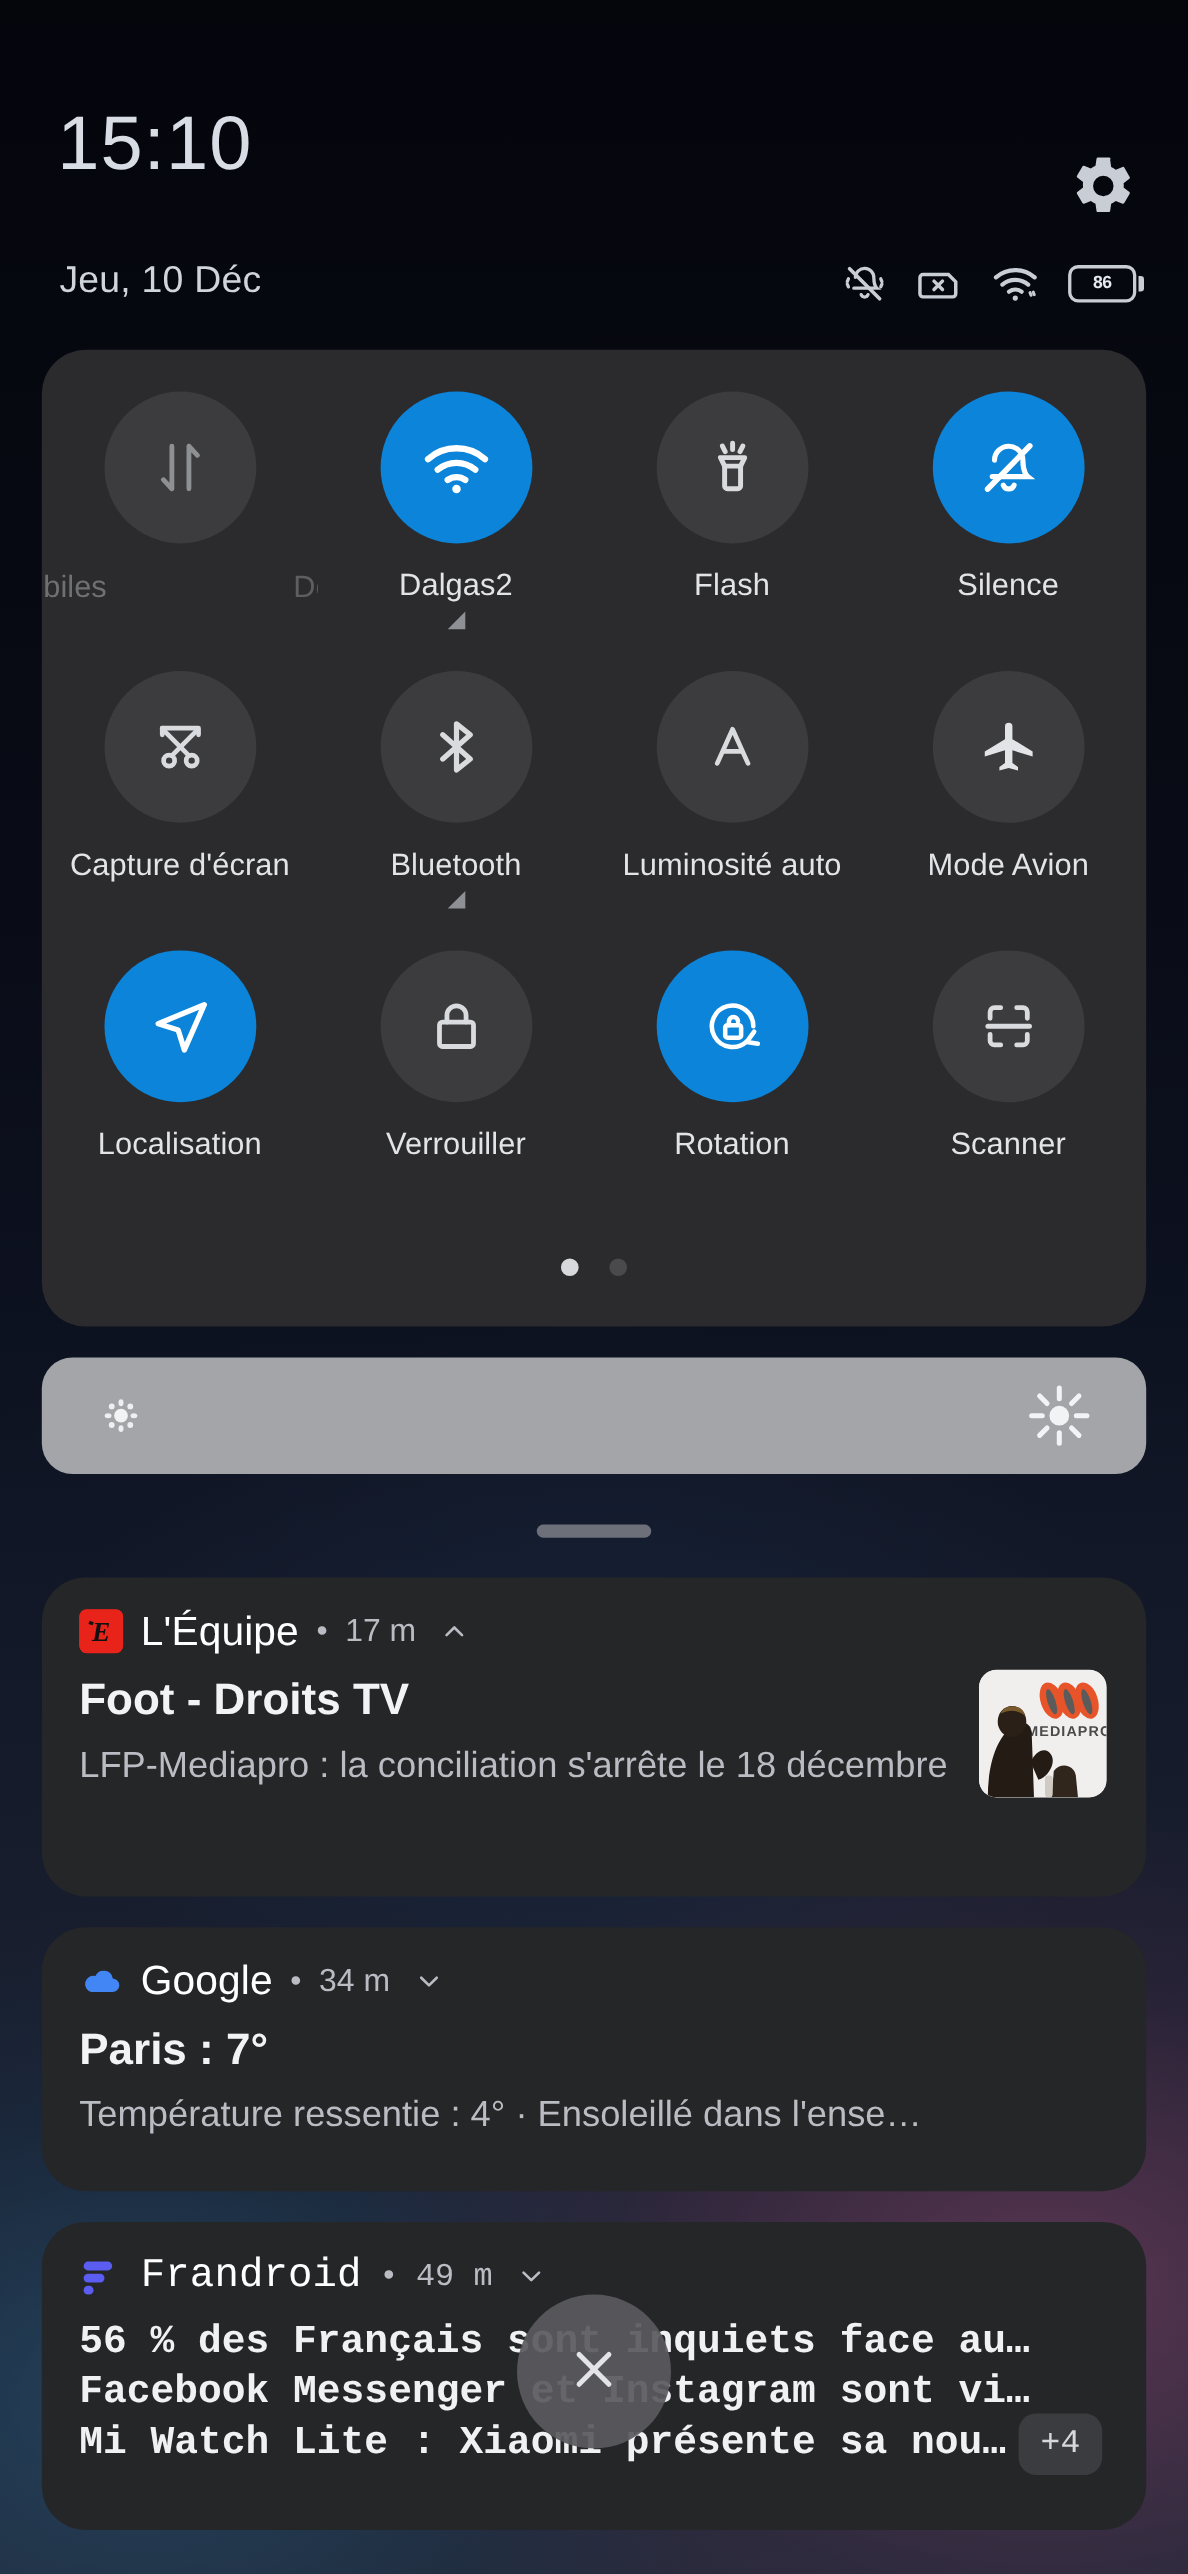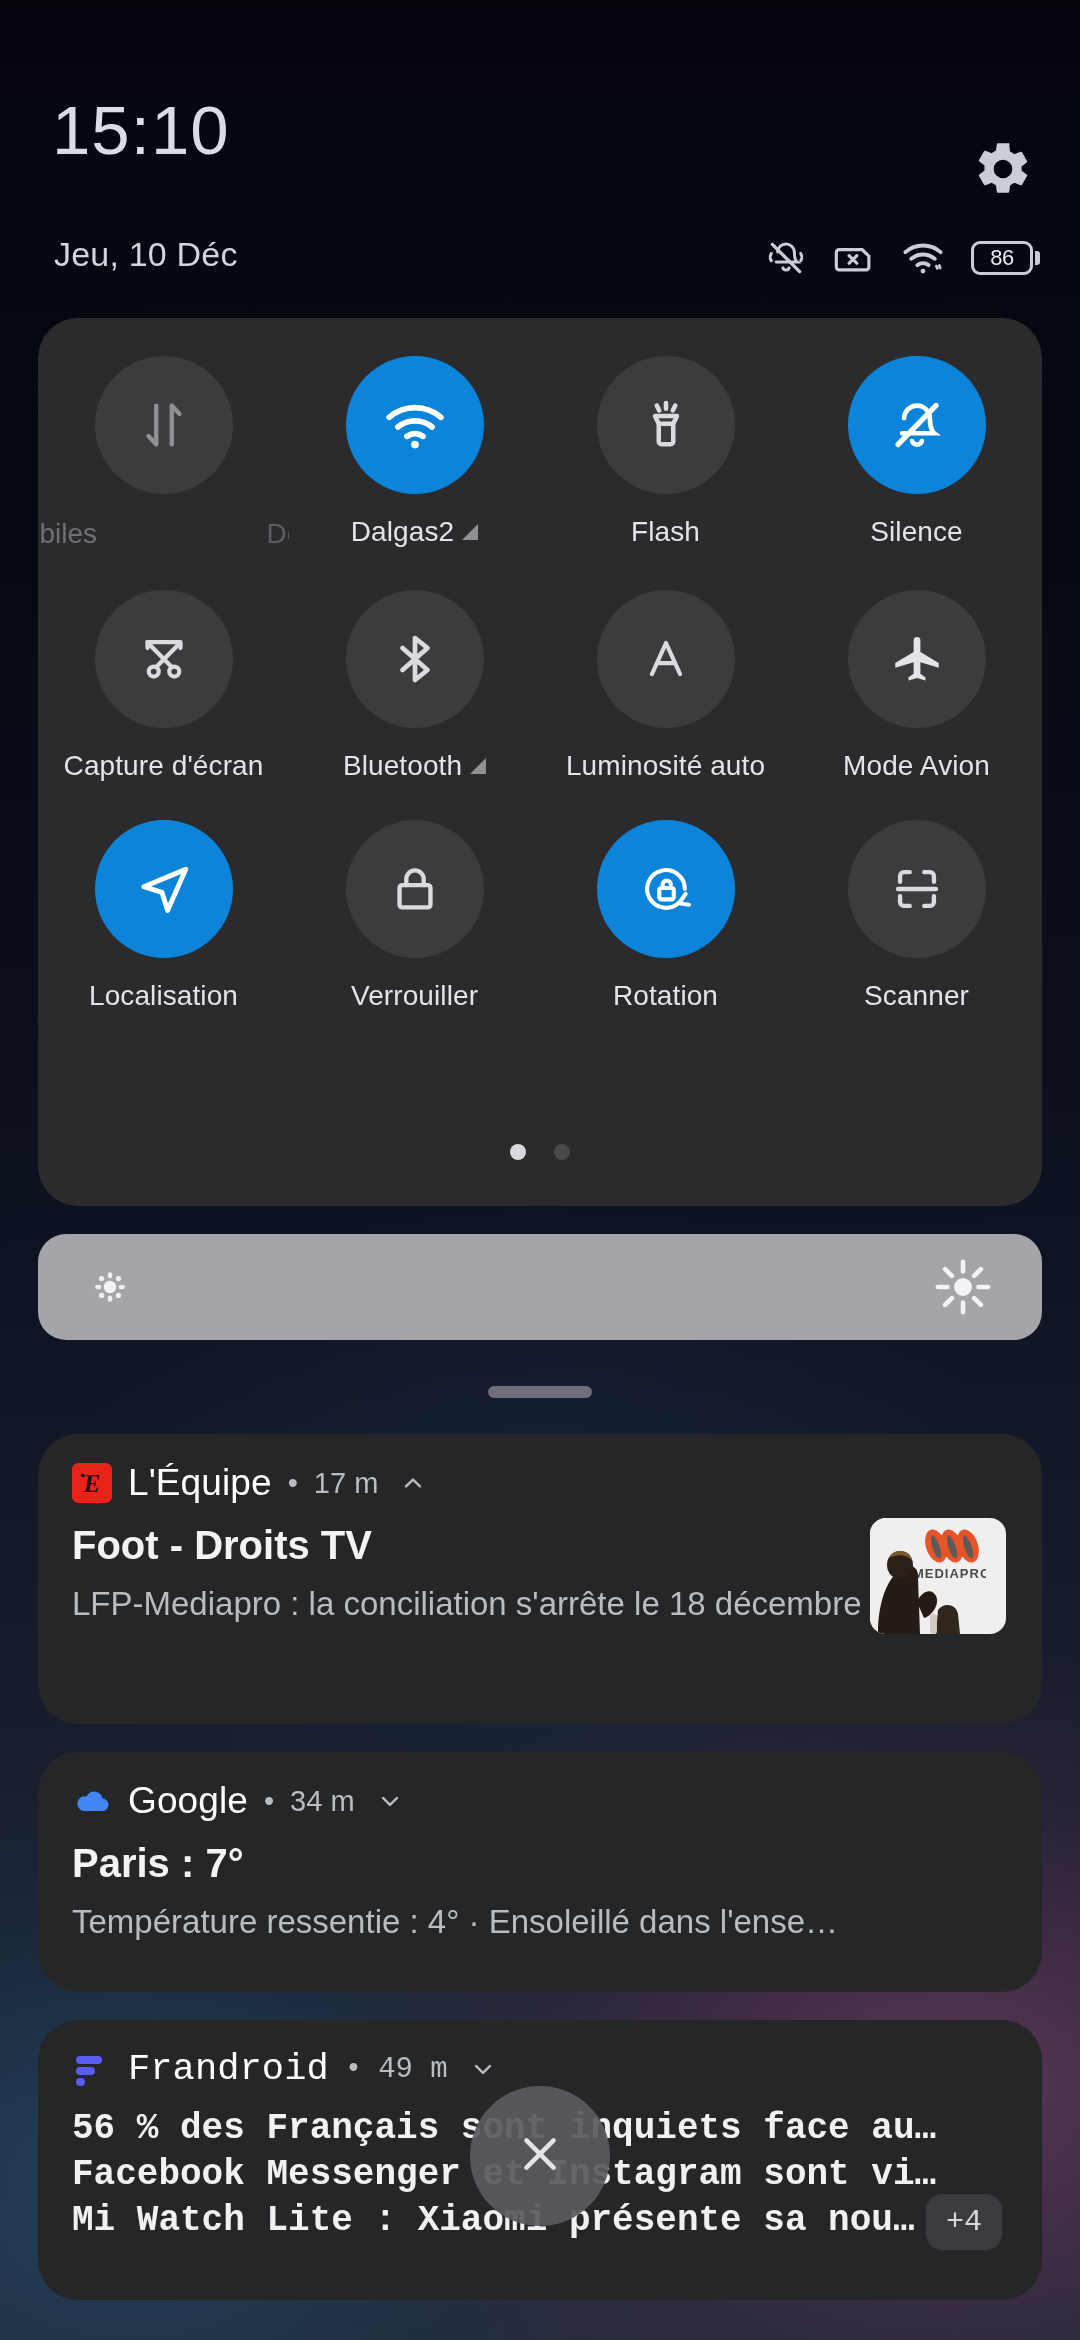--- a/index.html
+++ b/index.html
@@ -41,21 +41,21 @@
     display:flex; align-items:center; gap:26px;
   }
   .statusicons svg { display:block; }
   .batt {
     position:relative; display:flex; align-items:center;
   }
   .batt-body{
     width:62px;height:34px;border:3px solid #c9cdd6;border-radius:9px;
     display:flex;align-items:center;justify-content:center;
   }
-  .batt-txt{ font-size:22px; font-weight:400; color:#e6e9ef; line-height:1; letter-spacing:-.5px;}
+  .batt-txt{ font-size:16px; font-weight:700; color:#e6e9ef; line-height:1; letter-spacing:-.5px;}
   .batt-cap{ width:5px;height:14px;background:#c9cdd6;border-radius:0 3px 3px 0; margin-left:2px;}
 
   
   .qs-panel {
     position:absolute; left:38px; top:318px; width:1004px; height:888px;
     background:#2b2b2d; border-radius:40px; z-index:5;
   }
   .qs-grid {
     position:absolute; left:0; top:38px; width:100%;
     display:grid; grid-template-columns:repeat(4,1fr); row-gap:38px;
@@ -65,20 +65,21 @@
     width:138px;height:138px;border-radius:50%;
     background:#3c3c3e;
     display:flex;align-items:center;justify-content:center;
     position:relative;
   }
   .tile-circle.on { background:#0b84d9; }
   .tile-circle svg { display:block; }
   .tile-label-row{
     margin-top:22px; display:flex; align-items:center; justify-content:center; gap:8px;
     max-width:250px;
+    flex-direction:column;
   }
   .tile-label {
     font-size:28px; color:#e2e4e8; white-space:nowrap; letter-spacing:.1px;
   }
   .expand-tri{ width:0;height:0;border-left:16px solid transparent;border-bottom:16px solid #8e9095; }
 
   
   .tile-slider {
     margin-top:22px; position:relative; width:250px; height:36px; overflow:hidden;
   }
@@ -122,21 +123,21 @@
               display:flex;align-items:center;justify-content:center;overflow:hidden;}
   .n-app{ font-size:37px; color:#ffffff; letter-spacing:.1px; }
   .n-sep{ font-size:29px; color:#b9bcc2; }
   .n-time{ font-size:29px; color:#b9bcc2; }
   .chev{ width:26px;height:26px;margin-left:6px; }
 
   .n-title{ font-size:40px; font-weight:700; color:#f2f3f5; margin-top:16px; line-height:1.18; }
   .n-body{ font-size:33px; color:#b9bcc2; margin-top:14px; line-height:1.30; max-width:800px; }
 
   .thumb{
-    position:absolute; right:36px; top:84px; width:136px; height:116px; border-radius:16px;
+    position:absolute; right:36px; top:84px; width:116px; height:116px; border-radius:16px;
     overflow:hidden; background:#efeff0;
   }
 
   .grp-line{ font-size:36px; font-weight:700; color:#f0f1f3;
              white-space:nowrap; overflow:hidden; text-overflow:ellipsis;
              line-height:1.28; max-width:880px; }
   .grp-badge{
     position:absolute; right:40px; bottom:50px;
     min-width:76px;height:56px;border-radius:16px;background:#3b3c3f;
     display:flex;align-items:center;justify-content:center;

